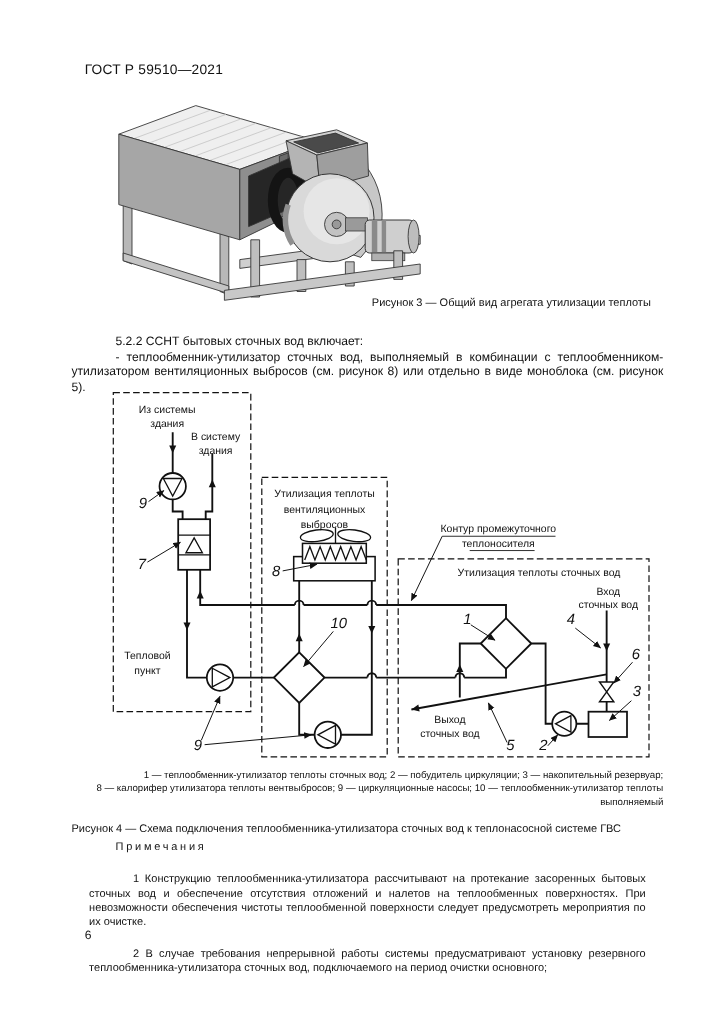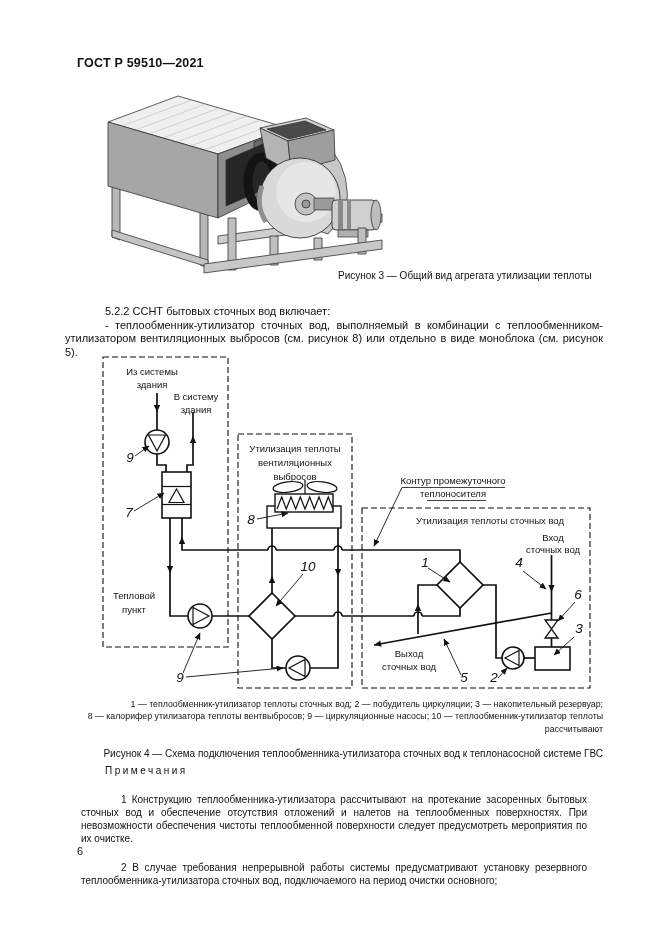--- a/index.html
+++ b/index.html
@@ -2,30 +2,30 @@
 <html><head>
 <meta charset="utf-8">
 <style>
   html,body{margin:0;padding:0;}
   body{
     width:661px;height:935px;background:#ffffff;position:relative;
     font-family:"Liberation Sans", sans-serif;color:#111;
     -webkit-font-smoothing:antialiased;
   }
   .abs{position:absolute;}
-  .doc-header{left:77px;top:56px;font-size:12.5px;font-weight:bold;letter-spacing:.2px;}
+  .doc-header{left:77px;top:56px;font-size:12.5px;font-weight:normal;letter-spacing:.2px;}
   .fig3-svg{left:100px;top:88px;}
   .fig3-caption{left:338px;top:269px;width:308px;text-align:left;font-size:10px;line-height:13px;}
   .para-block{left:65px;top:305px;width:538px;font-size:11px;line-height:13.5px;}
   .para-block .heading{text-indent:40px;}
   .para-block .body{text-indent:40px;text-align:justify;margin:0;}
   .fig4-svg{left:95px;top:355px;}
   .legend{left:65px;top:698px;width:538px;text-align:right;font-size:8.8px;line-height:12.4px;font-style:italic;}
   .legend div{font-style:normal;}
-  .fig4-caption{left:65px;top:748px;width:538px;text-align:right;font-size:10px;}
+  .fig4-caption{left:65px;top:748px;width:538px;text-align:left;font-size:10px;}
   .notes{left:65px;top:764px;width:538px;font-size:10px;line-height:13px;}
   .notes .notes-title{text-indent:40px;letter-spacing:2.5px;margin-bottom:0;}
   .notes p{margin:16px;text-indent:40px;text-align:justify;}
   .page-num{left:77px;top:845px;font-size:11px;}
   svg text{font-family:"Liberation Sans", sans-serif;fill:#111;}
   .dlabel{font-size:9.5px;}
   .dnum{font-size:13.5px;font-style:italic;}
 </style>
 </head>
 <body>
@@ -254,21 +254,21 @@
     <text class="dnum" x="579" y="633">3</text>
     <text class="dnum" x="494" y="682">2</text>
     <text class="dnum" x="464" y="682">5</text>
     <text class="dnum" x="180" y="682">9</text>
   </g>
 </svg>
 
 <div class="abs legend">
   <div>1 — теплообменник-утилизатор теплоты сточных вод; 2 — побудитель циркуляции; 3 — накопительный резервуар;</div>
   <div>8 — калорифер утилизатора теплоты вентвыбросов; 9 — циркуляционные насосы; 10 — теплообменник-утилизатор теплоты</div>
-  <div>рассчитывают</div>
+  <div>выполняемый</div>
 </div>
 
 <div class="abs fig4-caption">Рисунок 4 — Схема подключения теплообменника-утилизатора сточных вод к теплонасосной системе ГВС</div>
 
 <div class="abs notes">
   <div class="notes-title">Примечания</div>
   <p>1 Конструкцию теплообменника-утилизатора рассчитывают на протекание засоренных бытовых сточных вод и обеспечение отсутствия отложений и налетов на теплообменных поверхностях. При невозможности обеспечения чистоты теплообменной поверхности следует предусмотреть мероприятия по их очистке.</p>
   <p>2 В случае требования непрерывной работы системы предусматривают установку резервного теплообменника-утилизатора сточных вод, подключаемого на период очистки основного;</p>
 </div>
 

